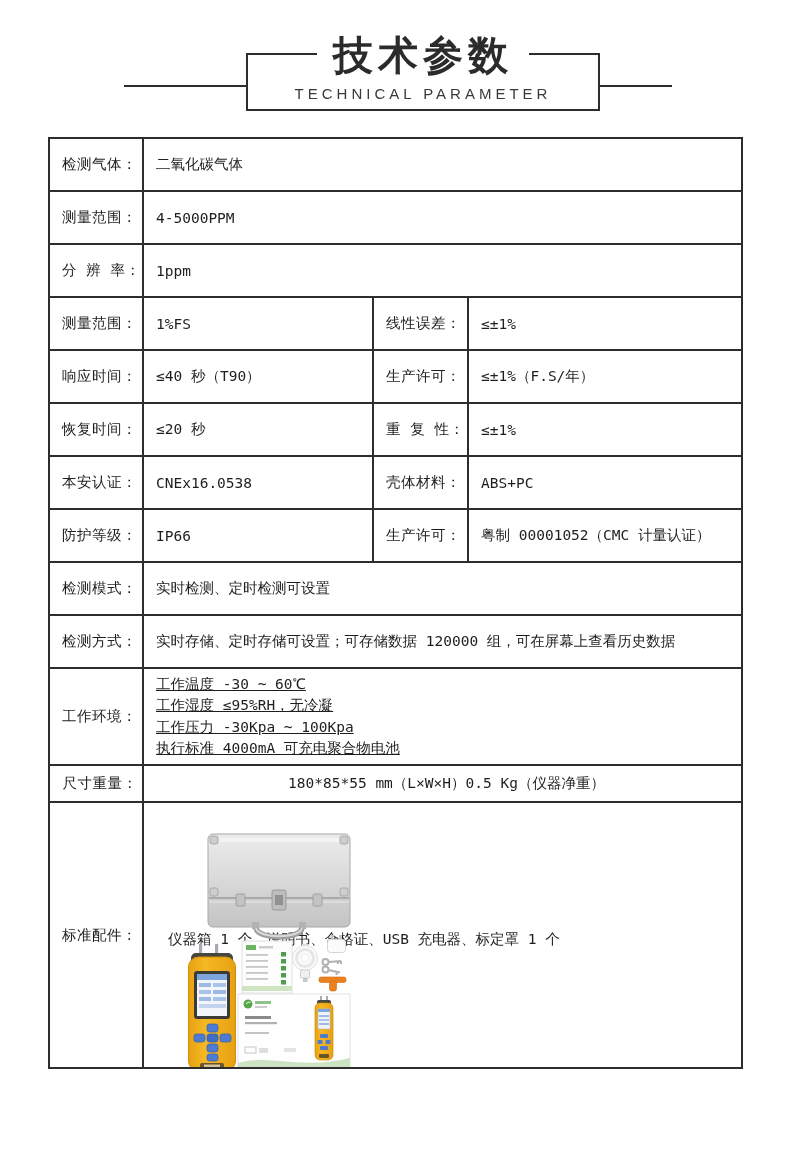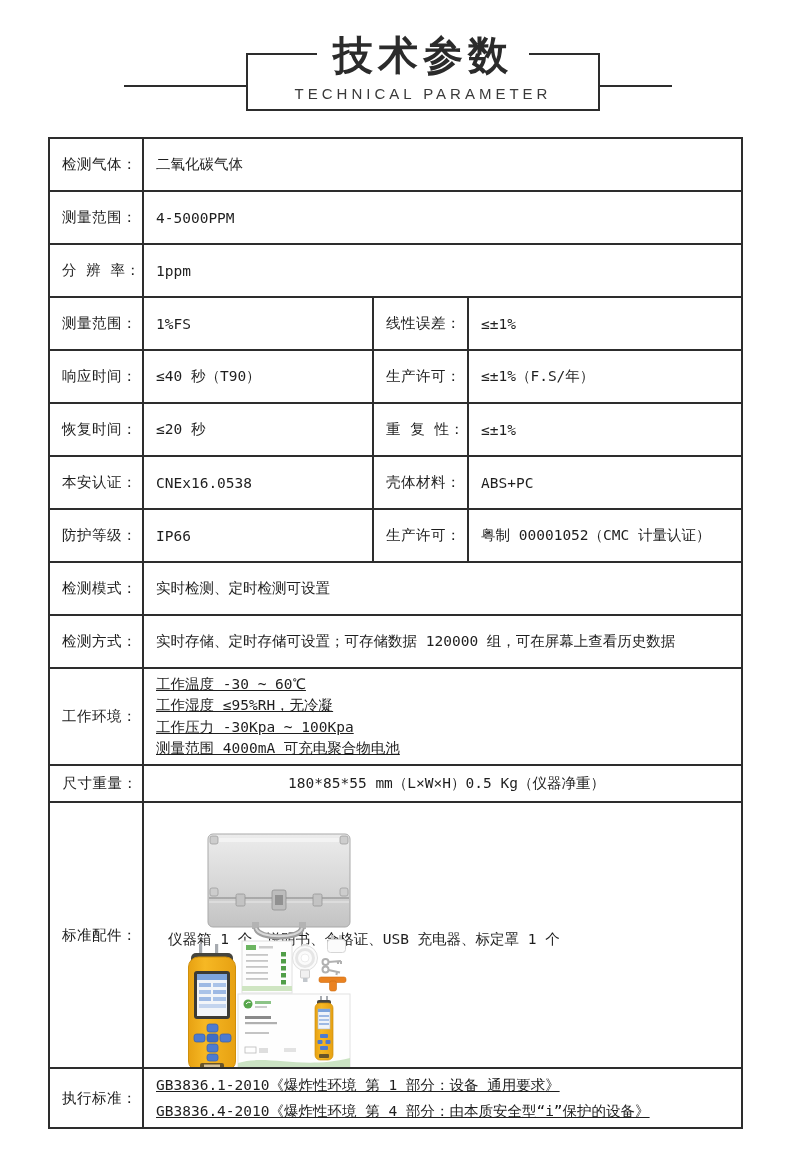--- a/index.html
+++ b/index.html
@@ -106,21 +106,21 @@
     <tr class="h35">
       <td class="lbl">检测方式：</td>
       <td colspan="3">实时存储、定时存储可设置；可存储数据 120000 组，可在屏幕上查看历史数据</td>
     </tr>
     <tr class="h97">
       <td class="lbl">工作环境：</td>
       <td colspan="3" class="multi">
         <span class="env-line">工作温度 -30 ~ 60℃</span>
         <span class="env-line">工作湿度 ≤95%RH，无冷凝</span>
         <span class="env-line">工作压力 -30Kpa ~ 100Kpa</span>
-        <span class="env-line">测量范围 4000mA 可充电聚合物电池</span>
+        <span class="env-line">执行标准 4000mA 可充电聚合物电池</span>
       </td>
     </tr>
     <tr class="h37">
       <td class="lbl">尺寸重量：</td>
       <td colspan="3">180*85*55 mm（L×W×H）0.5 Kg（仪器净重）</td>
     </tr>
     <tr class="h293">
       <td class="lbl">标准配件：</td>
       <td colspan="3" class="acc">
         <div class="acc-note">仪器箱 1 个、说明书、合格证、USB 充电器、标定罩 1 个</div>
@@ -259,22 +259,15 @@
               <rect x="136" y="202" width="8" height="4" rx="1"></rect>
               <rect x="133.5" y="208" width="5" height="4" rx="1"></rect>
               <rect x="141.5" y="208" width="5" height="4" rx="1"></rect>
               <rect x="136" y="214" width="8" height="4" rx="1"></rect>
             </g>
             <rect x="135" y="222" width="10" height="4" rx="1" fill="#6a5529"></rect>
           </g>
         </svg>
       </td>
     </tr>
-    <tr class="h60">
-      <td class="lbl">执行标准：</td>
-      <td colspan="3" class="std">
-        <span class="std-line">GB3836.1-2010《爆炸性环境 第 1 部分：设备 通用要求》</span>
-        <span class="std-line">GB3836.4-2010《爆炸性环境 第 4 部分：由本质安全型“i”保护的设备》</span>
-      </td>
-    </tr>
   </tbody>
     </table>
 </div>
 
 </body></html>

